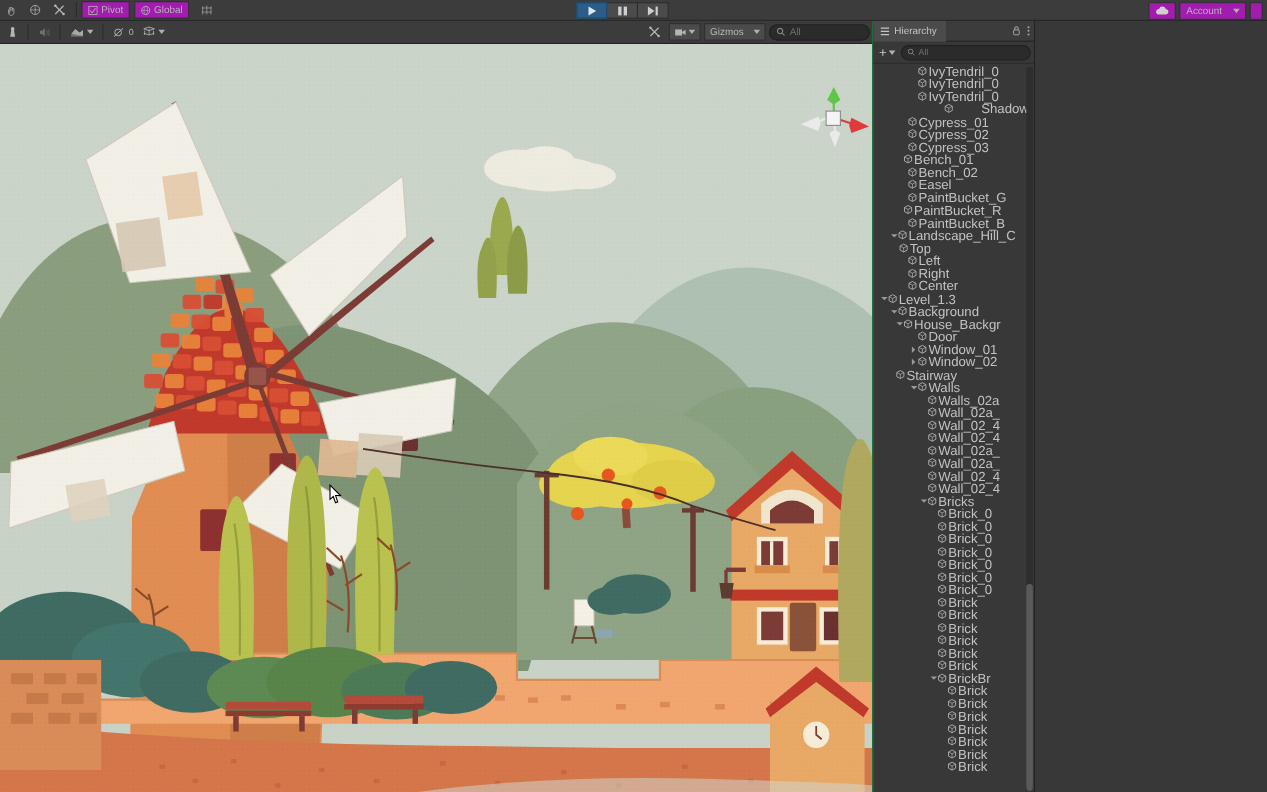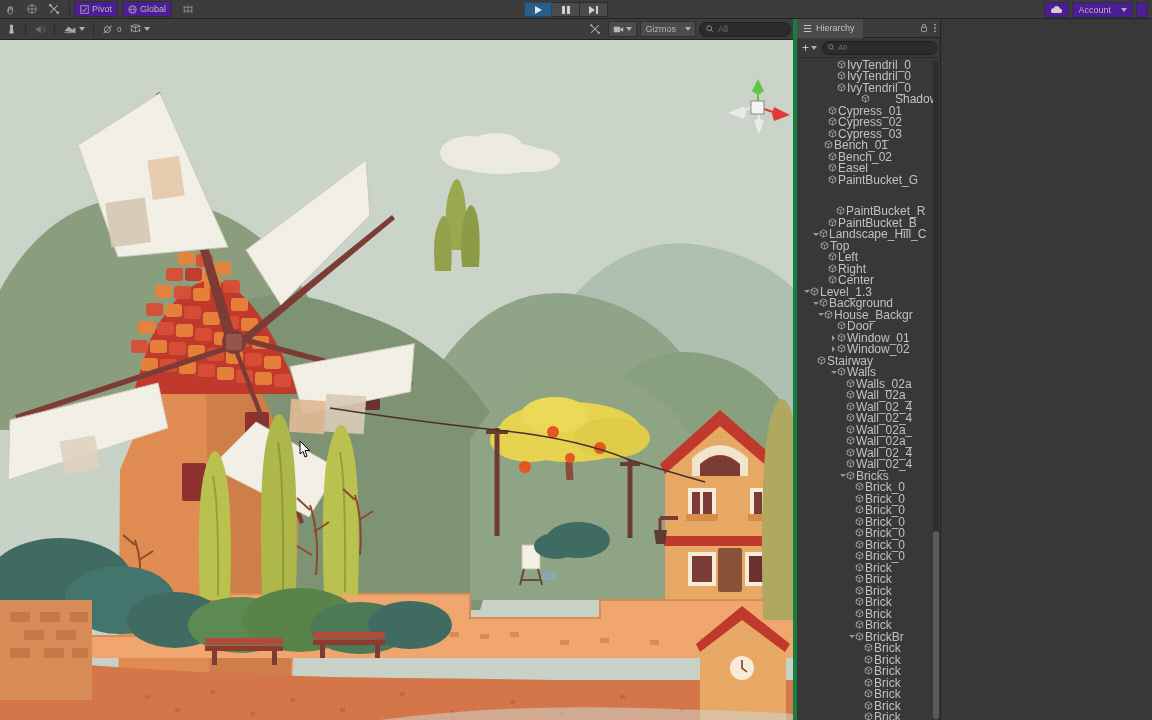--- a/index.html
+++ b/index.html
@@ -4,21 +4,21 @@
 <style>
   * { margin:0; padding:0; box-sizing:border-box; }
   html,body{ width:1152px; height:720px; overflow:hidden; background:#3c3c3c;
     font-family:"Liberation Sans", sans-serif; -webkit-font-smoothing:antialiased; }
 
   
   #topbar{ position:absolute; left:0; top:0; width:1152px; height:19px;
     background:#3c3c3c; border-bottom:1px solid #232323; display:flex; align-items:center; }
   .tb-btn{ height:16px; display:flex; align-items:center; gap:3px; padding:0 5px;
     color:#b6b6b6; font-size:9px; border-radius:1px; white-space:nowrap; }
-  .tb-btn.framed{ background:#4c1d95; border:1px solid #303030; }
+  .tb-btn.framed{ background:#a21caf; border:1px solid #303030; }
   .tb-sep{ width:1px; height:14px; background:#2b2b2b; margin:0 4px; }
   .playgrp{ position:absolute; left:524px; top:2px; display:flex; }
   .pbtn{ width:28px; height:15px; background:#4b4b4b; border:1px solid #2c2c2c;
     display:flex; align-items:center; justify-content:center; }
   .pbtn.active{ background:#2c5d87; border-color:#1d4969; }
   .pbtn + .pbtn{ border-left:none; }
   .tri{ width:0;height:0; border-left:7px solid #d8e8f5; border-top:4px solid transparent;
     border-bottom:4px solid transparent; }
   .pausebars{ display:flex; gap:2px; }
   .pausebars i{ display:block; width:3px; height:8px; background:#cfcfcf; }
@@ -39,21 +39,21 @@
   .st-right{ position:absolute; right:2px; top:2px; display:flex; align-items:center; gap:3px; }
   .srch{ width:92px; height:15px; background:#2b2b2b; border:1px solid #202020;
     border-radius:8px; display:flex; align-items:center; padding:0 6px; gap:4px; color:#6f6f6f; font-size:9px; }
 
   #sceneview{ position:absolute; left:0; top:21px; width:793px; height:680px; overflow:hidden;
     background:#c3cfc0; }
   .sv{ position:absolute; }
 
   
   #hierarchy{ position:absolute; left:793px; top:19px; width:147px; height:701px; background:#383838;
-    border-left:4px solid #15803d; }
+    border-left:1px solid #15803d; }
   .tabbar{ height:19px; background:#3c3c3c; display:flex; align-items:center; position:relative;
     border-bottom:1px solid #232323; }
   .tab{ height:19px; background:#4b4b4b; display:flex; align-items:center; gap:4px;
     padding:0 8px 0 6px; color:#c4c4c4; font-size:9px; }
   .tabtools{ position:absolute; right:3px; top:4px; display:flex; gap:5px; align-items:center; }
   .hsearchrow{ height:20px; display:flex; align-items:center; gap:3px; padding:0 3px;
     background:#383838; border-bottom:1px solid #2b2b2b; }
   .addbtn{ display:flex; align-items:center; gap:2px; color:#c9c9c9; font-size:12px; padding:0 2px; }
   .hsrch{ flex:1; height:14px; background:#2b2b2b; border:1px solid #202020; border-radius:7px;
     display:flex; align-items:center; padding:0 5px; gap:3px; color:#6f6f6f; font-size:8px; }
@@ -645,21 +645,21 @@
         <span class="lbl">Easel</span>
       </div>
       <div class="hrow" style="padding-left: 24px;">
         <span class="arw"></span>
         <span class="cube"><svg width="9" height="9" viewBox="0 0 12 12">
             <path d="M6 1.2l4.3 2.3v5L6 10.8 1.7 8.5v-5z" fill="none" stroke="#bdbdbd" stroke-width="1"></path>
             <path d="M1.7 3.5L6 5.8l4.3-2.3M6 5.8v5" fill="none" stroke="#bdbdbd" stroke-width=".8"></path>
           </svg></span>
         <span class="lbl">PaintBucket_G</span>
       </div>
-      <div class="hrow" style="padding-left: 32px; margin-top: 20px;">
+      <div class="hrow" style="padding-left: 20px;">
         <span class="arw"></span>
         <span class="cube"><svg width="9" height="9" viewBox="0 0 12 12">
             <path d="M6 1.2l4.3 2.3v5L6 10.8 1.7 8.5v-5z" fill="none" stroke="#bdbdbd" stroke-width="1"></path>
             <path d="M1.7 3.5L6 5.8l4.3-2.3M6 5.8v5" fill="none" stroke="#bdbdbd" stroke-width=".8"></path>
           </svg></span>
         <span class="lbl">PaintBucket_R</span>
       </div>
       <div class="hrow" style="padding-left: 24px;">
         <span class="arw"></span>
         <span class="cube"><svg width="9" height="9" viewBox="0 0 12 12">

